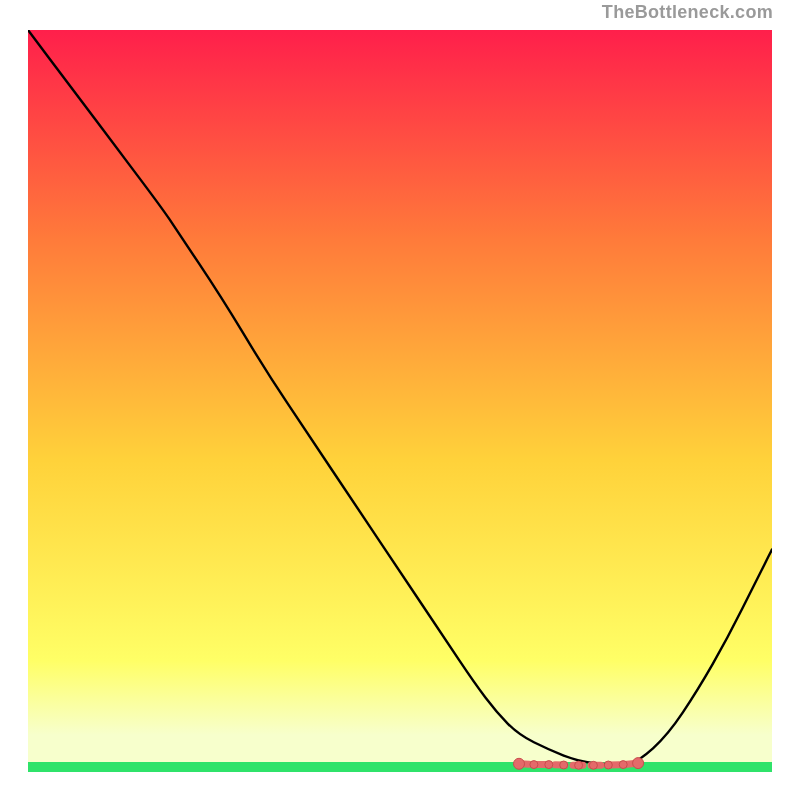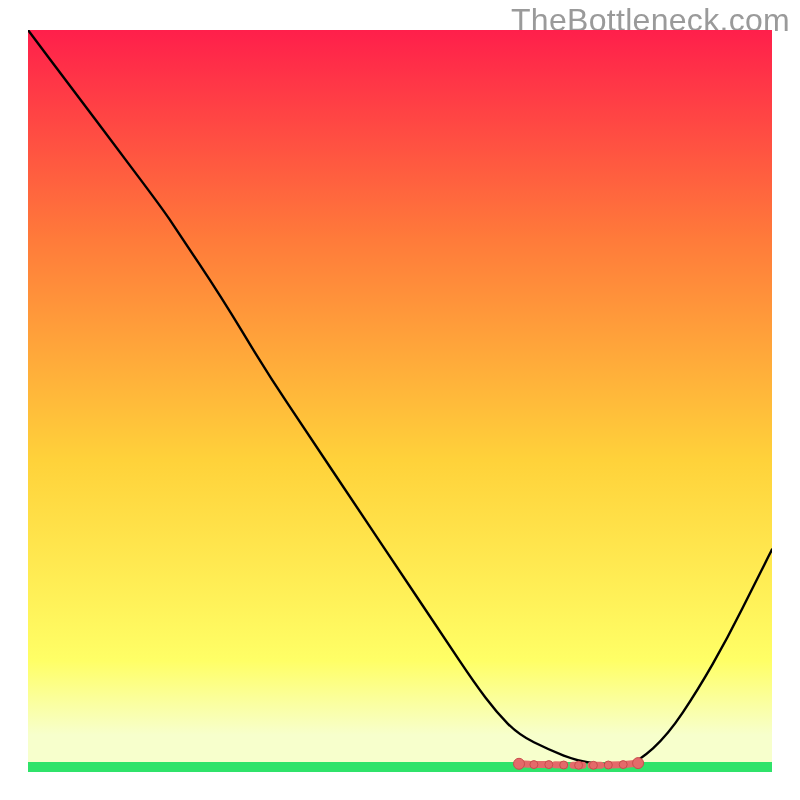--- a/index.html
+++ b/index.html
@@ -12,23 +12,23 @@
     overflow: hidden;
   }
   .stage {
     position: relative;
     width: 800px;
     height: 800px;
   }
   .watermark {
     position: absolute;
     top: 2px;
-    right: 10px;
-    font-size: 32px;
-    font-weight: normal;
+    right: 27px;
+    font-size: 18px;
+    font-weight: bold;
     color: #9a9a9a;
     letter-spacing: 0.3px;
     user-select: none;
   }
   .plot {
     position: absolute;
     left: 28px;
     top: 30px;
     width: 744px;
     height: 742px;

